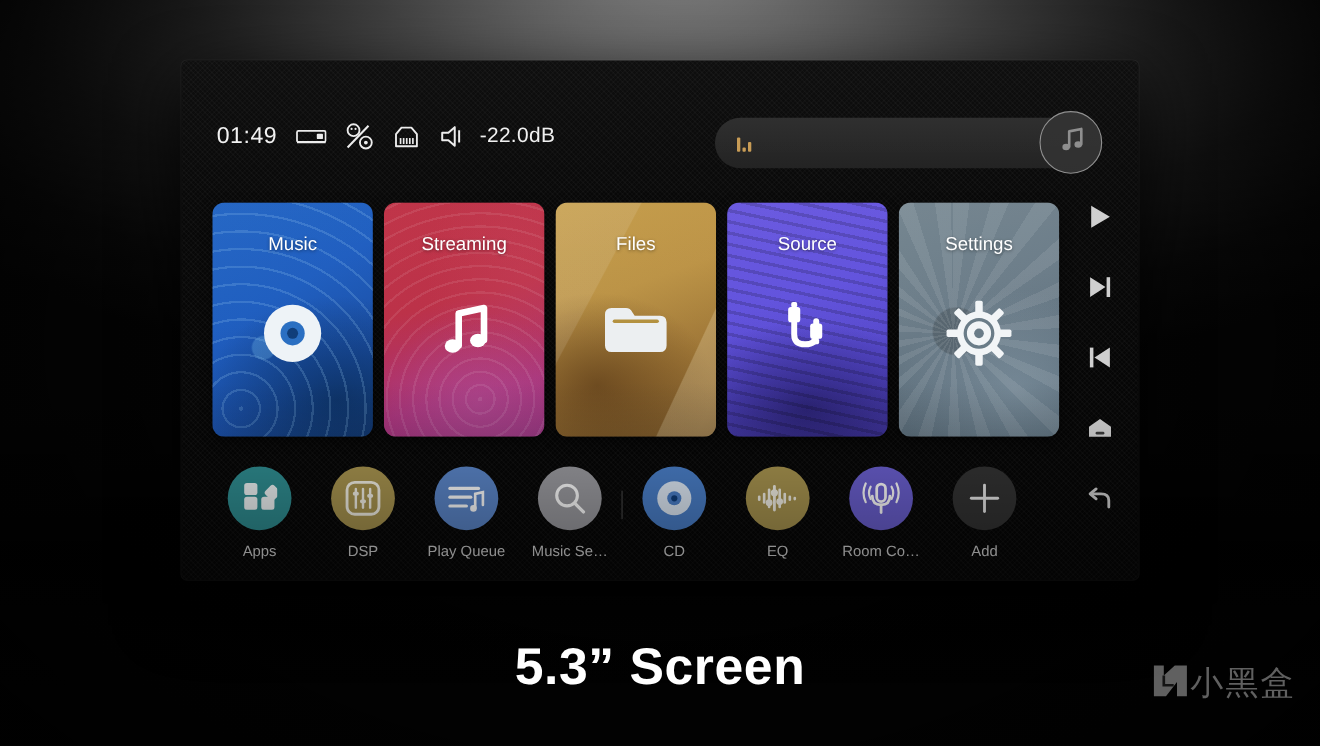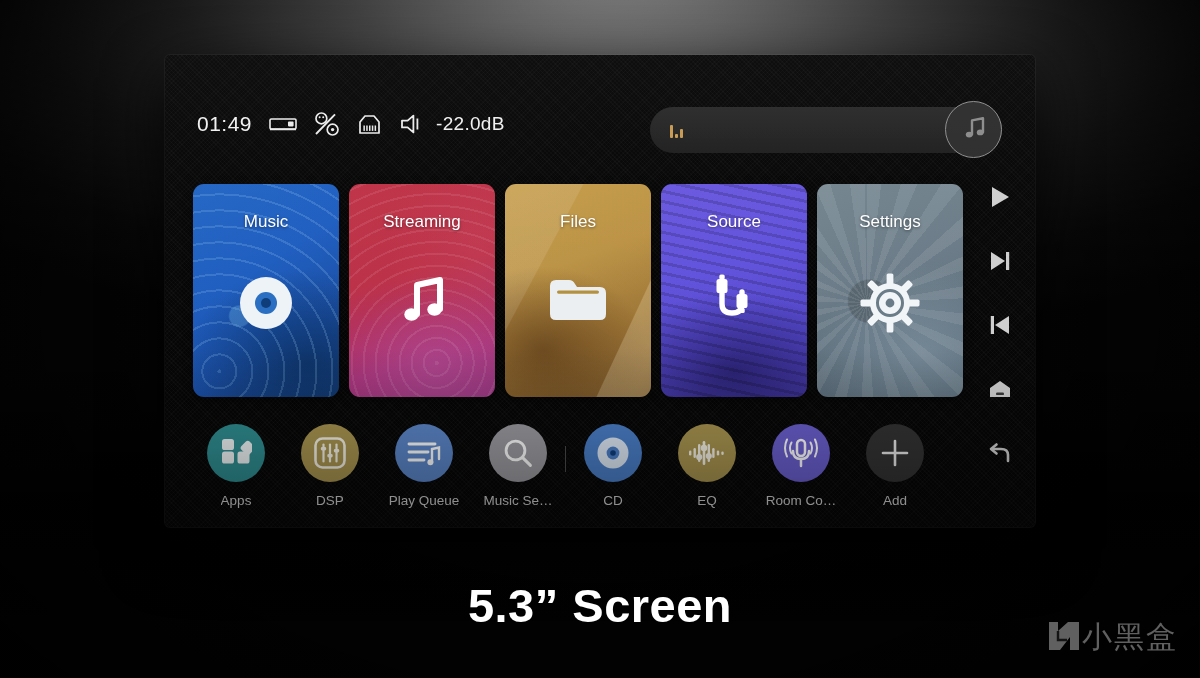--- a/index.html
+++ b/index.html
@@ -161,21 +161,21 @@
 
   
   #caption{
     position:absolute; left:0; right:0; top:578px;
     text-align:center; color:#ffffff;
     font-size:47px; font-weight:bold; letter-spacing:0.5px;
   }
 
   
   #watermark{
-    position:absolute; right:22px; bottom:20px;
+    position:absolute; right:22px; bottom:36px;
     display:flex; align-items:center; opacity:0.62;text-align:right;
   }
   #wm-text{ color:#9a9a9a; font-size:30px; letter-spacing:2px; font-family:"DejaVu Sans", sans-serif; }
 </style>
 </head>
 <body>
 
 <div id="backdrop"></div>
 <div id="backdrop-vignette"></div>
 

